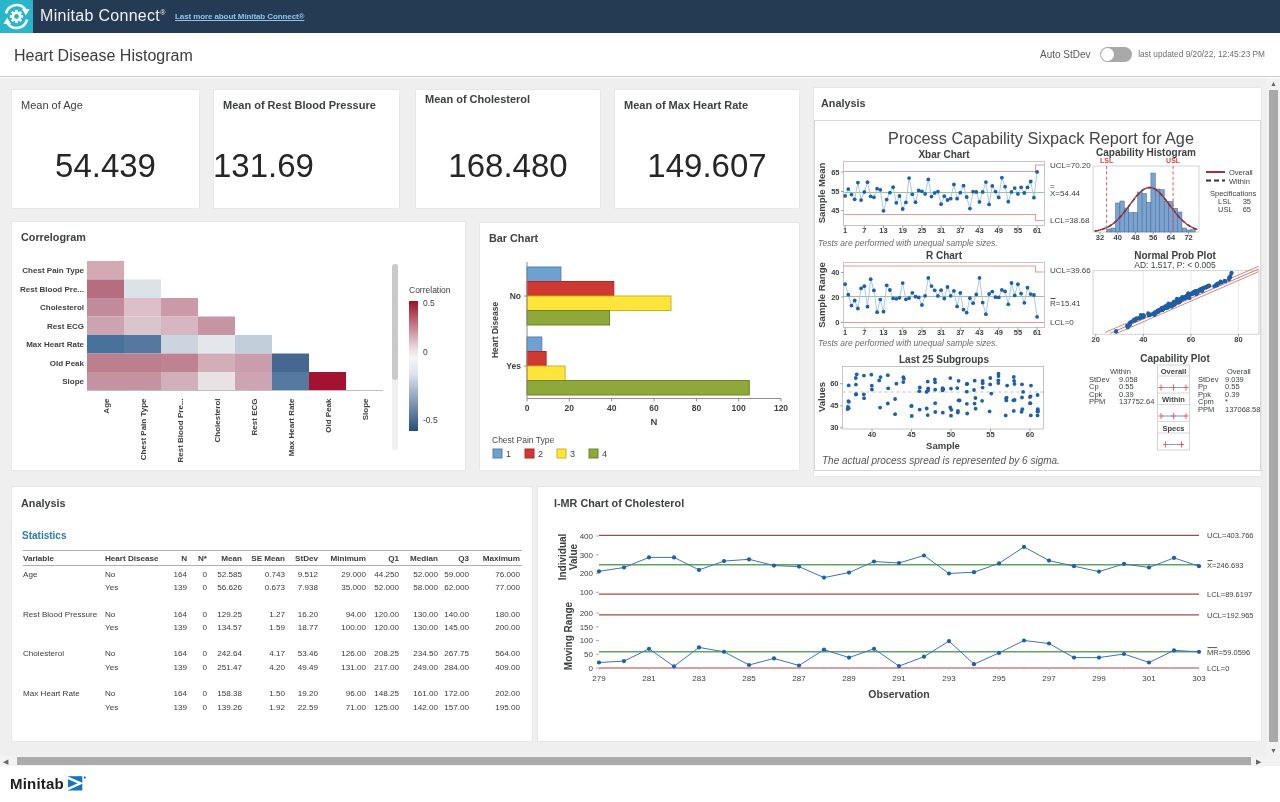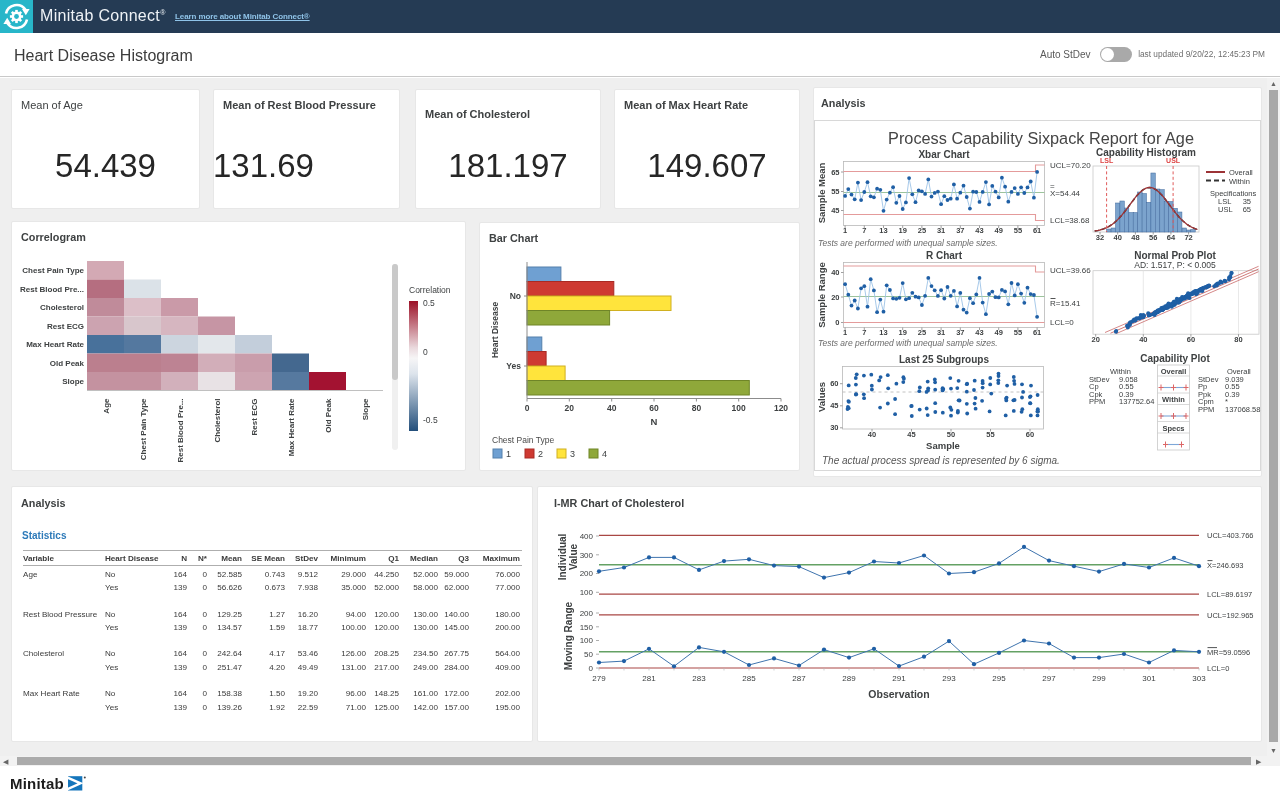--- a/index.html
+++ b/index.html
@@ -24,39 +24,39 @@
    <line x1="16.5" y1="9.9" x2="16.5" y2="23.1"></line>
    <line x1="9.9" y1="16.5" x2="23.1" y2="16.5"></line>
    <line x1="11.8" y1="11.8" x2="21.2" y2="21.2"></line>
    <line x1="21.2" y1="11.8" x2="11.8" y2="21.2"></line>
   </g>
  </g>
  <circle cx="16.5" cy="16.5" r="2.4" fill="#28b6c9"></circle>
 </svg>
 </div>
 <div class="abs" style="left:40px;top:7px;font-size:16px;color:#eef2f6;letter-spacing:.3px">Minitab Connect<span style="font-size:7px;vertical-align:6px">®</span></div>
-<div class="abs" style="left:175px;top:12px;font-size:8px;font-weight:600;letter-spacing:-0.1px;color:#8fc3e8;text-decoration:underline">Learn more about Minitab Connect®</div>
+<div class="abs" style="left:175px;top:12px;font-size:8px;font-weight:600;letter-spacing:-0.1px;color:#8fc3e8;text-decoration:underline">Last more about Minitab Connect®</div>
 
 <div class="abs" style="left:0;top:33px;width:1280px;height:44px;background:#fff;border-bottom:1px solid #c9c9c9"></div>
 <div class="abs" style="left:14px;top:47px;font-size:16px;color:#3c3c3c">Heart Disease Histogram</div>
 <div class="abs" style="left:1040px;top:49px;font-size:10px;color:#595959">Auto StDev</div>
 <div class="abs" style="left:1100px;top:47px;width:32px;height:15px;background:#a9a9a9;border-radius:8px"></div>
 <div class="abs" style="left:1101px;top:48px;width:13px;height:13px;background:#fff;border-radius:50%"></div>
 <div class="abs" style="right:15px;top:49px;font-size:8.3px;color:#6e6e6e;white-space:nowrap">last updated 9/20/22, 12:45:23 PM</div>
 
 <div class="abs" style="left:0;top:78px;width:1280px;height:688px;background:#efefef"></div>
 <div class="panel" style="left:11px;top:89px;width:189px;height:120px"></div>
 <div class="abs" style="left:21px;top:99px;font-size:11px;font-weight:400;color:#3e4142">Mean of Age</div>
 <div class="abs" style="left:11px;top:147px;width:189px;text-align:center;font-size:33px;color:#262626">54.439</div>
 <div class="panel" style="left:213px;top:89px;width:187px;height:120px"></div>
 <div class="abs" style="left:223px;top:99px;font-size:11px;font-weight:700;color:#3e4142">Mean of Rest Blood Pressure</div>
 <div class="abs" style="left:213px;top:147px;width:187px;text-align:left;font-size:33px;color:#262626">131.69</div>
 <div class="panel" style="left:415px;top:89px;width:186px;height:120px"></div>
-<div class="abs" style="left:425px;top:108px;font-size:11px;font-weight:700;color:#3e4142">Mean of Cholesterol</div>
-<div class="abs" style="left:415px;top:147px;width:186px;text-align:center;font-size:33px;color:#262626">181.197</div>
+<div class="abs" style="left:425px;top:93px;font-size:11px;font-weight:700;color:#3e4142">Mean of Cholesterol</div>
+<div class="abs" style="left:415px;top:147px;width:186px;text-align:center;font-size:33px;color:#262626">168.480</div>
 <div class="panel" style="left:614px;top:89px;width:186px;height:120px"></div>
 <div class="abs" style="left:624px;top:99px;font-size:11px;font-weight:700;color:#3e4142">Mean of Max Heart Rate</div>
 <div class="abs" style="left:614px;top:147px;width:186px;text-align:center;font-size:33px;color:#262626">149.607</div>
 <div class="panel" style="left:11px;top:221px;width:455px;height:250px"></div>
 <div class="ptitle" style="left:21px;top:231px">Correlogram</div>
 <svg class="abs" style="left:11px;top:221px" width="455" height="250" viewBox="0 0 455 250">
     <rect x="76" y="40.0" width="37" height="18.5" fill="#d3a9b4"></rect>
     <rect x="76" y="58.5" width="37" height="18.5" fill="#b56e80"></rect>
     <rect x="113" y="58.5" width="37" height="18.5" fill="#dbe2e8"></rect>
     <rect x="76" y="77.0" width="37" height="18.5" fill="#c08b9a"></rect>

